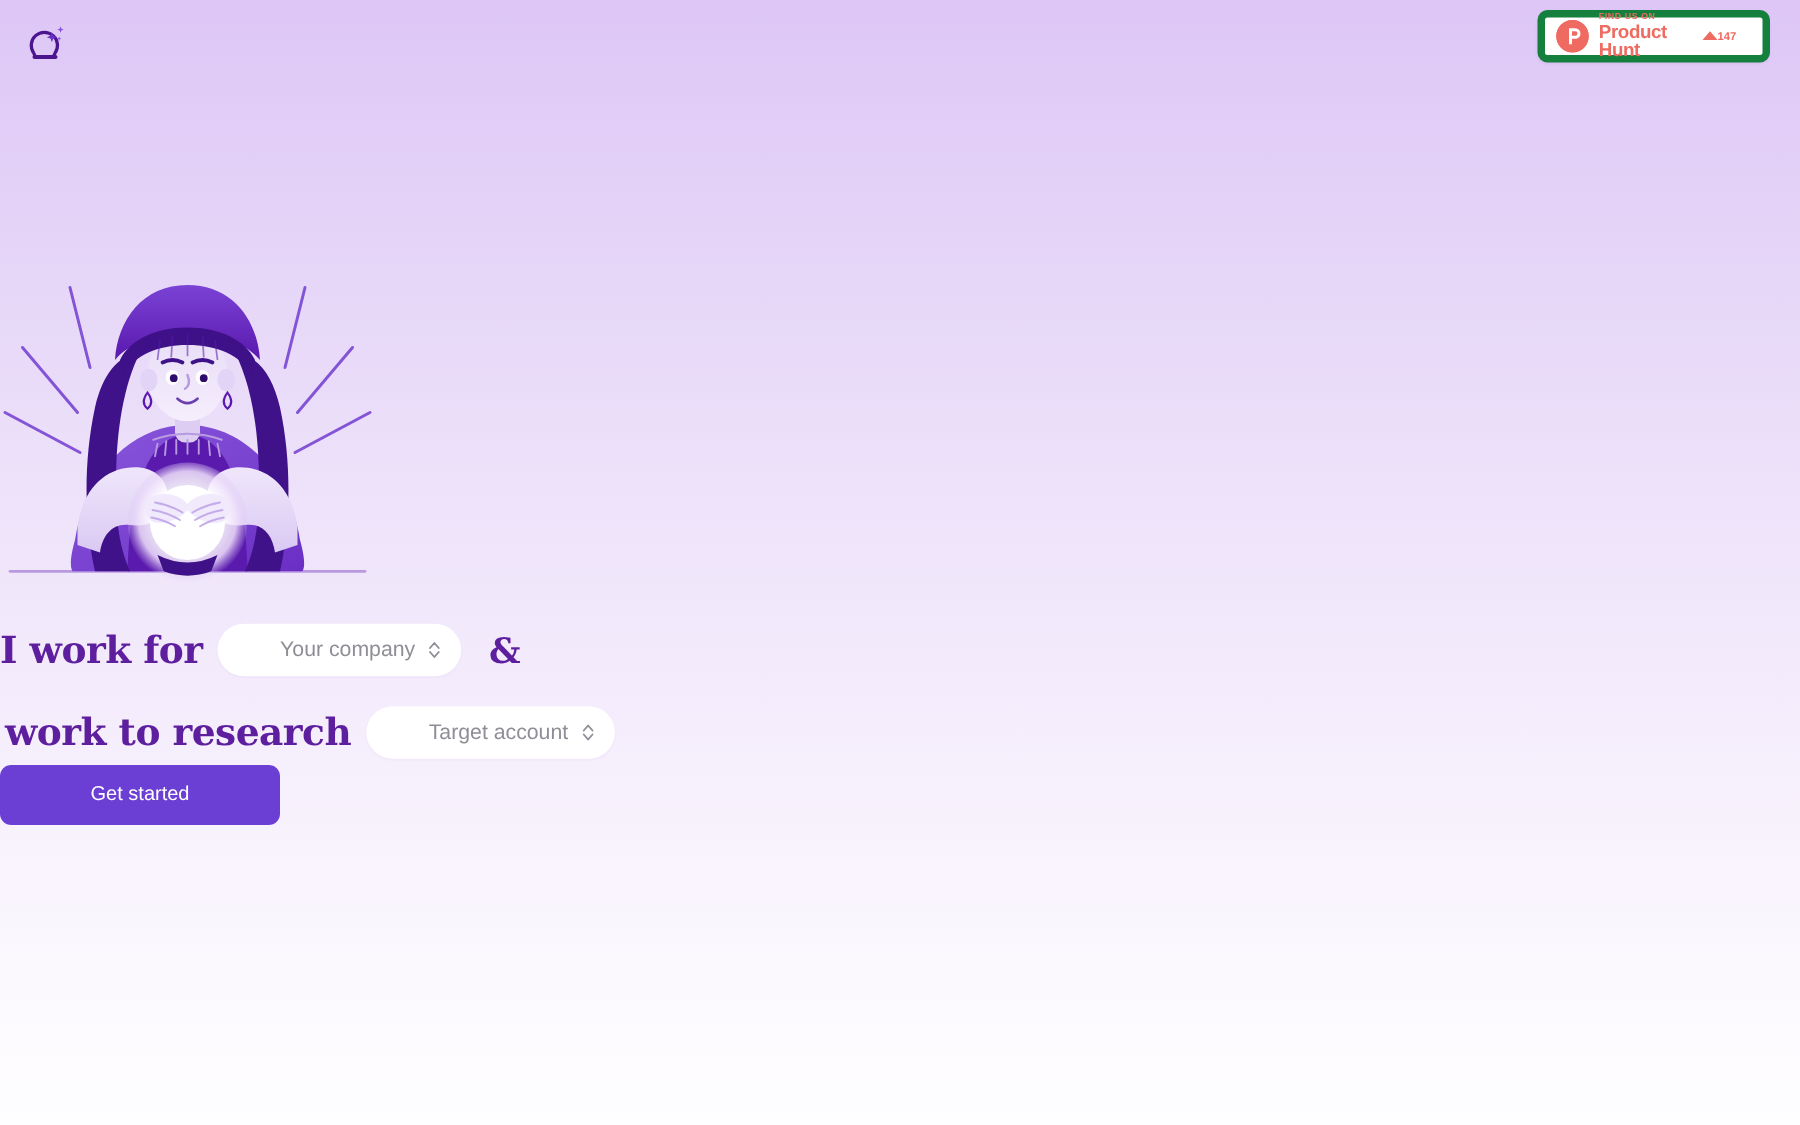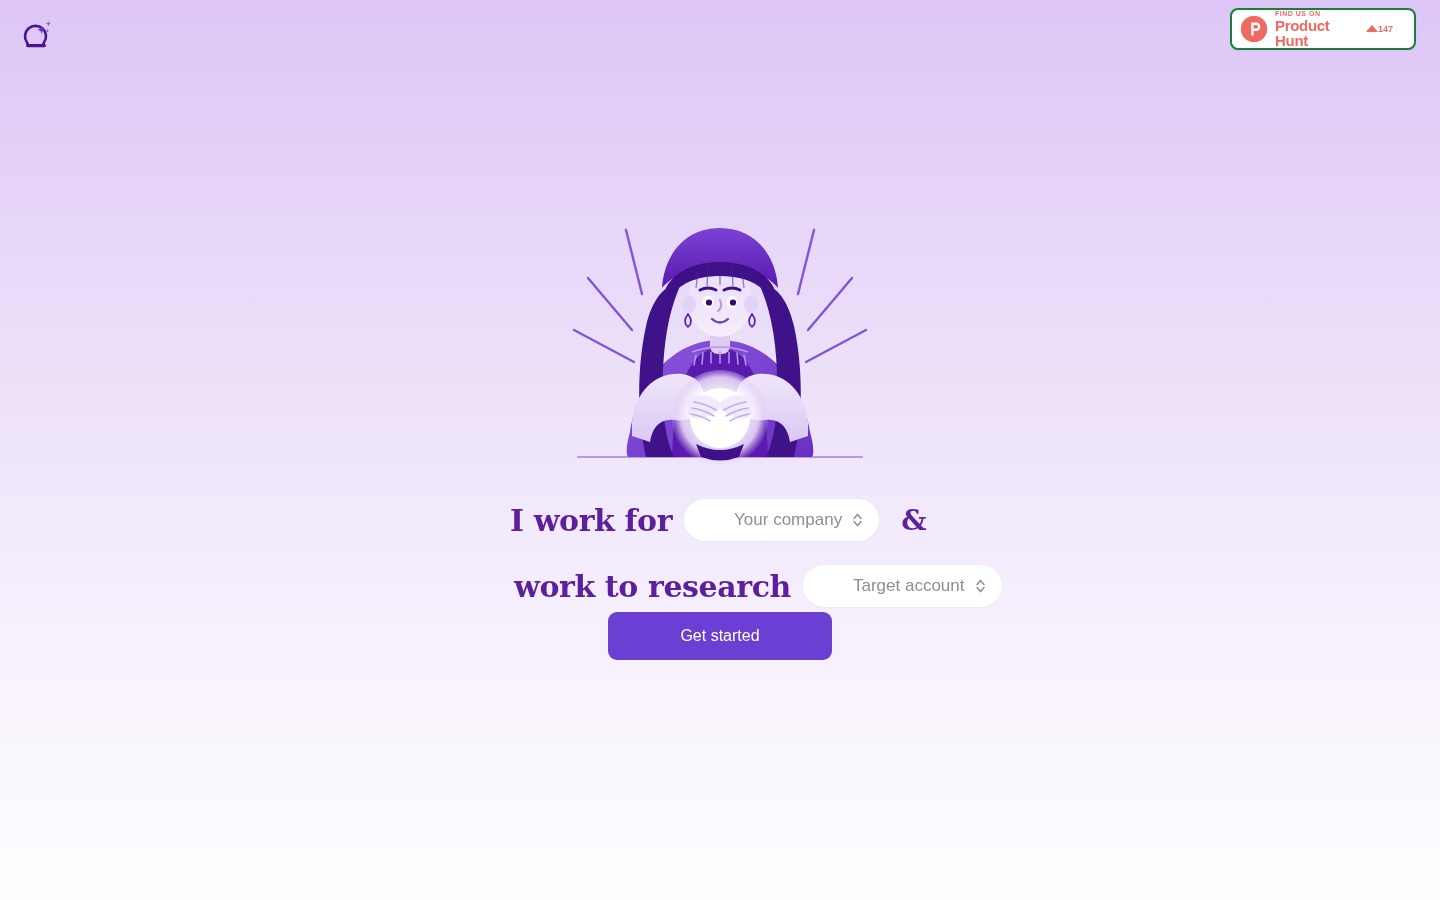--- a/index.html
+++ b/index.html
@@ -24,21 +24,21 @@
   .logo {
     position:absolute; left:14px; top:12px;
     width:44px; height:44px;
   }
 
   
   .ph-badge {
     position:absolute; right:24px; top:8px;
     width:186px; height:42px;
     background:#ffffff;
-    border:2px solid #15803d;
+    border:6px solid #15803d;
     border-radius:8px;
     display:flex; align-items:center;
     padding:0 9px;
     box-shadow:0 1px 2px rgba(120,60,140,.08);
   }
   .ph-logo-circle {
     width:26px; height:26px; border-radius:50%;
     background:#ef6a60;
     display:flex; align-items:center; justify-content:center;
     flex:0 0 auto;
@@ -64,21 +64,21 @@
     border-left:6px solid transparent;
     border-right:6px solid transparent;
     border-bottom:7px solid #ef6a60;
     margin-bottom:2px;
   }
   .ph-count { font-size:9px; font-weight:bold; color:#ef6a60; }
 
   
   .stage {
     position:absolute; left:0; top:0; width:1440px; height:900px;
-    display:flex; flex-direction:column; align-items:center;
+    display:flex; flex-direction:column; align-items:flex-start;
   }
   .illustration { margin-top:222px; width:300px; height:252px; }
 
   
   .hero-lines { margin-top:20px; width:420px; }
   .hero-row {
     display:flex; align-items:center; justify-content:flex-start;
     height:52px;
   }
   .hero-row.row2 { margin-top:14px; justify-content:flex-start; padding-left:4px; }

